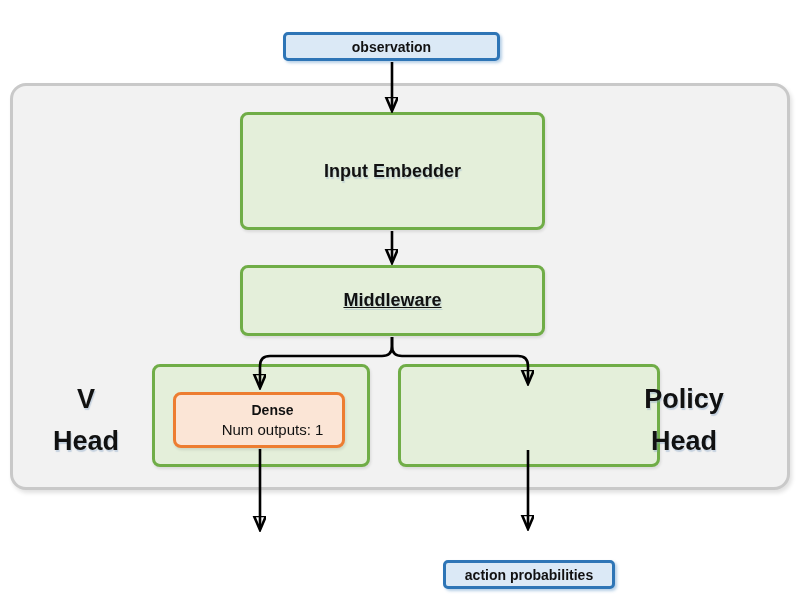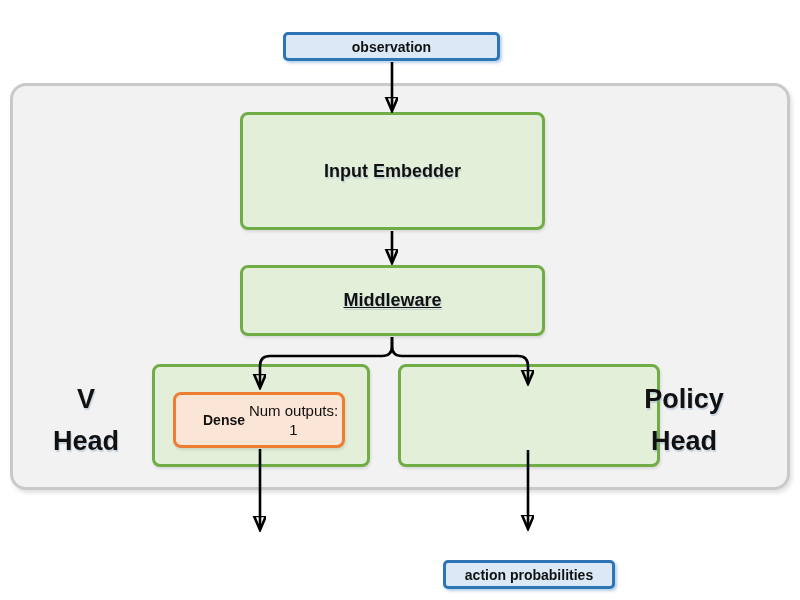--- a/index.html
+++ b/index.html
@@ -61,21 +61,21 @@
   }
 
   .head-box { z-index: 1; }
 
   .orange-box {
     background: var(--orange-fill);
     border: 3px solid var(--orange-border);
     border-radius: 8px;
     box-shadow: 1px 2px 3px rgba(0,0,0,0.10);
     z-index: 2;
-    flex-direction: row;
+    flex-direction: column;
     line-height: 19px;
     padding-left: 27px;
   }
   .orange-box .title { font-weight: bold; font-size: 14px; }
   .orange-box .subtitle { font-weight: normal; font-size: 15px; }
 
   .side-label {
     position: absolute;
     text-align: center;
     font-weight: bold;

